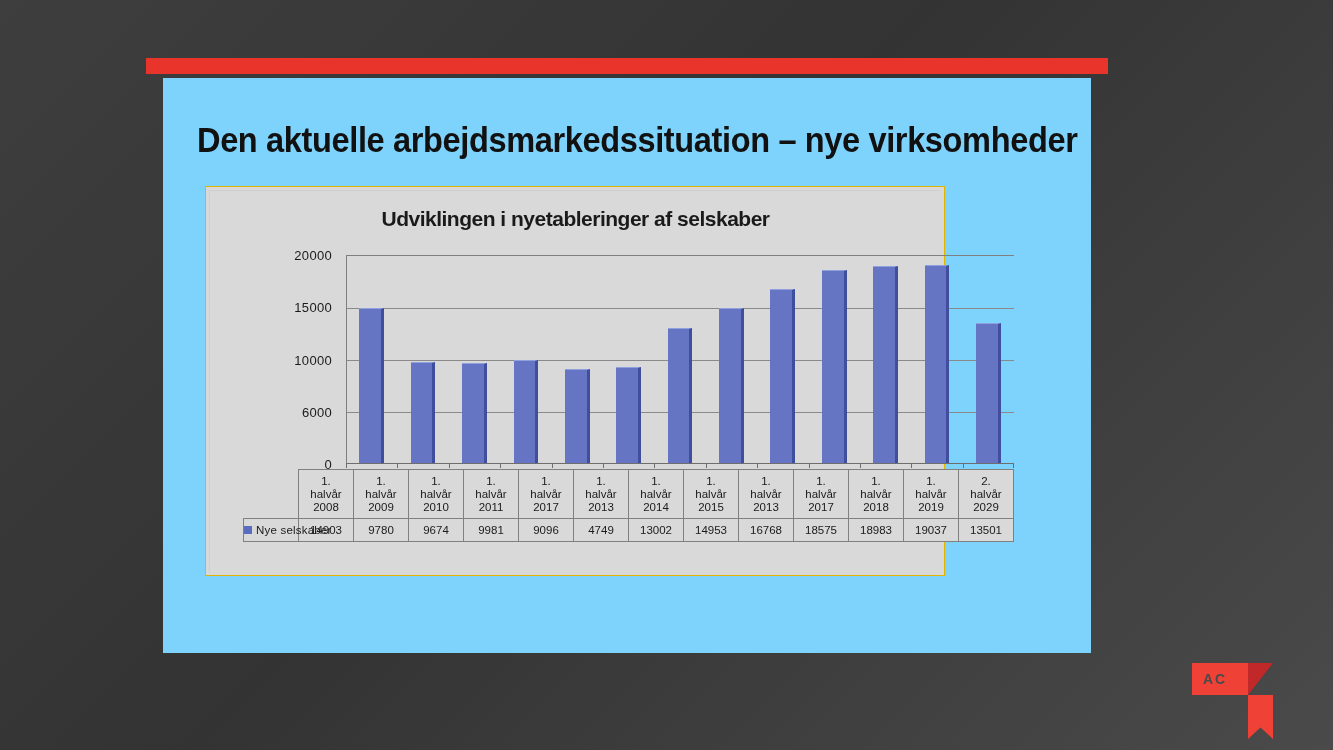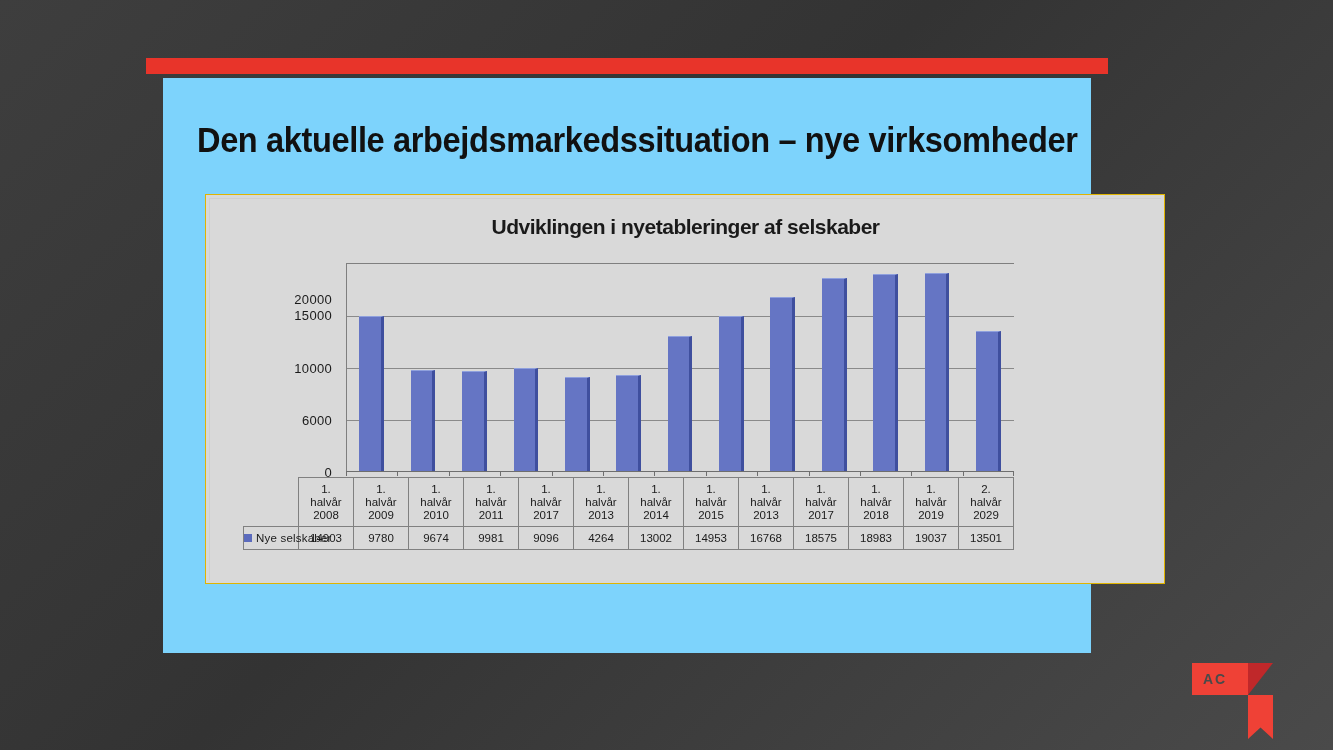--- a/index.html
+++ b/index.html
@@ -46,22 +46,22 @@
     letter-spacing: -0.4px;
     transform: scaleX(0.93);
     transform-origin: left center;
     white-space: nowrap;
   }
 
   
   #chart-object {
     position: absolute;
     left: 42px;
-    top: 116px;
-    width: 960px;
+    top: 108px;
+    width: 740px;
     height: 390px;
     border: 1px solid #e0b400;
     background: #d8d8d8;
     box-sizing: border-box;
   }
   #chart-inner {
     position: absolute;
     left: 3px;
     top: 3px;
     right: 3px;
@@ -262,21 +262,21 @@
   <div id="chart-object">
     <div id="chart-inner">
 
       <div id="chart-title">Udviklingen i nyetableringer af selskaber</div>
 
       <div id="y-labels">
           <div class="y-label" style="top: 100%;">0</div>
           <div class="y-label" style="top: 75%;">6000</div>
           <div class="y-label" style="top: 50%;">10000</div>
           <div class="y-label" style="top: 25%;">15000</div>
-          <div class="y-label" style="top: 0%; margin-top: 36px;">20000</div>
+          <div class="y-label" style="top: 0%;">20000</div>
         </div>
 
       <div id="plot-wrap">
         <div id="plot-area">
             <div class="gridline" style="top: 75%;"></div>
             <div class="gridline" style="top: 50%;"></div>
             <div class="gridline" style="top: 25%;"></div>
           </div>
         <div id="bars">
             <div class="bar-slot">
@@ -408,21 +408,21 @@
             </tr>
           <tr id="row-values">
             <td id="legend-cell">
               <span class="swatch"></span><span>Nye selskaber</span>
             </td>
           <td class="val-cell">14903</td>
               <td class="val-cell">9780</td>
               <td class="val-cell">9674</td>
               <td class="val-cell">9981</td>
               <td class="val-cell">9096</td>
-              <td class="val-cell">4264</td>
+              <td class="val-cell">4749</td>
               <td class="val-cell">13002</td>
               <td class="val-cell">14953</td>
               <td class="val-cell">16768</td>
               <td class="val-cell">18575</td>
               <td class="val-cell">18983</td>
               <td class="val-cell">19037</td>
               <td class="val-cell">13501</td>
             </tr>
         </tbody>
       </table>

